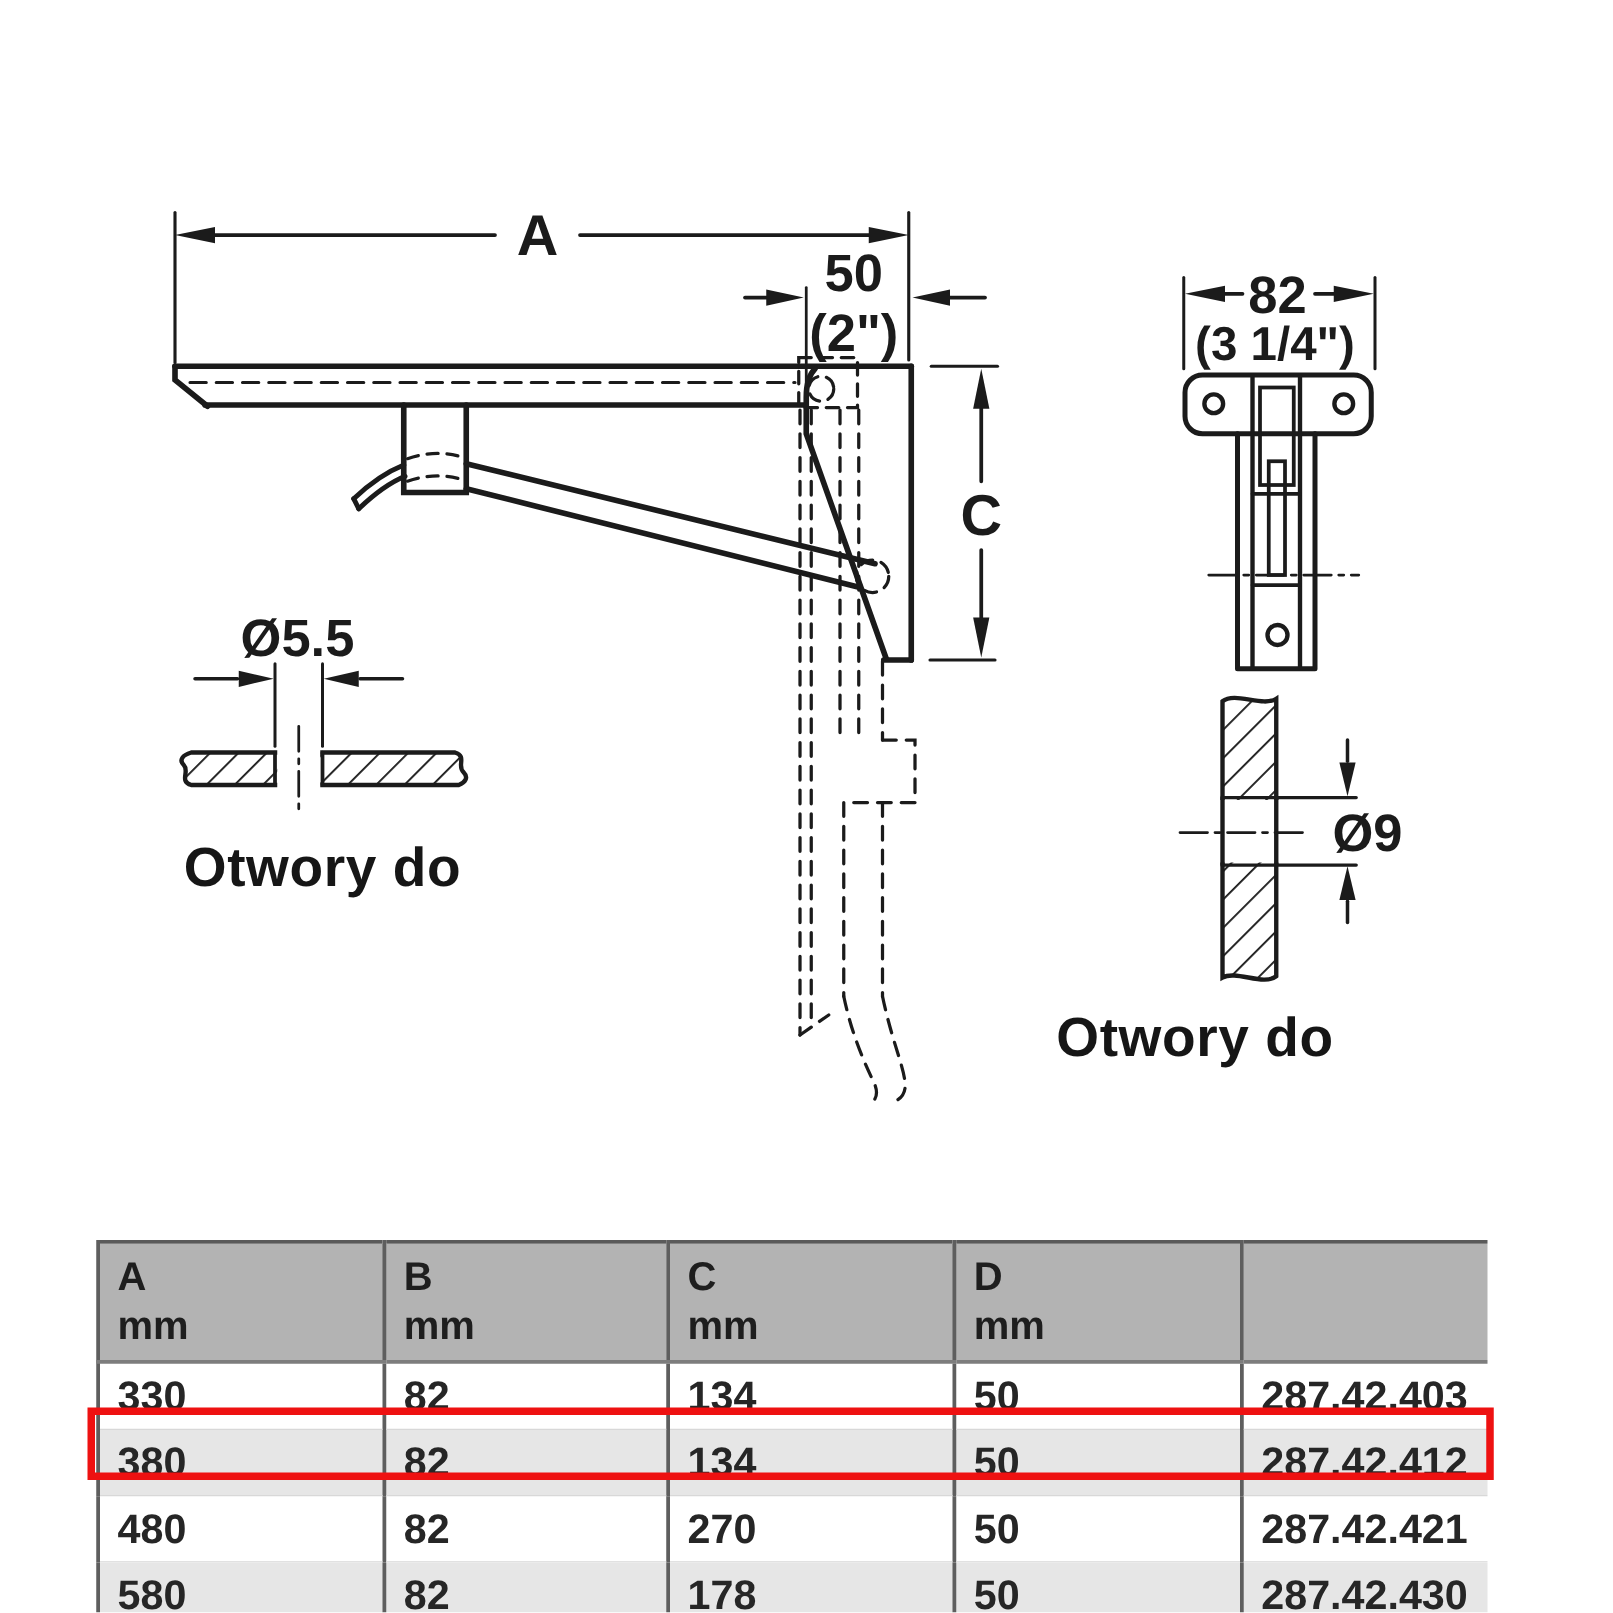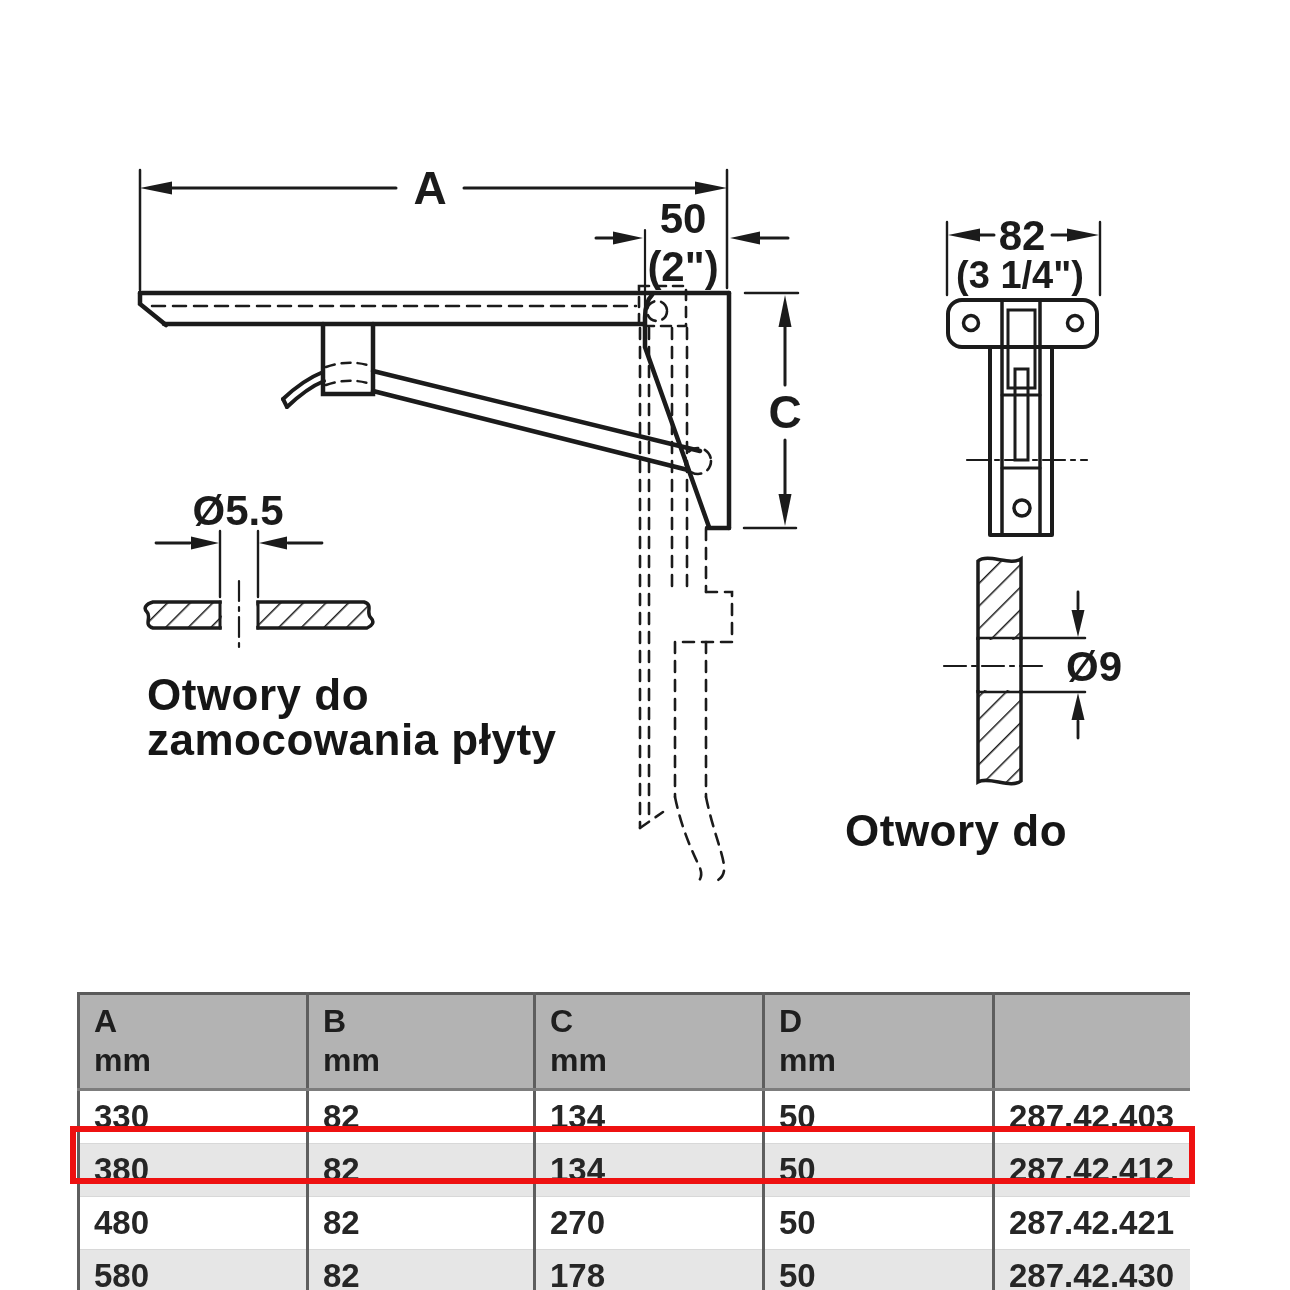--- a/index.html
+++ b/index.html
@@ -226,21 +226,20 @@
     <text x="683" y="281" text-anchor="middle" class="dim-label-m">(2")</text>
     <text x="785" y="428" text-anchor="middle" class="dim-label">C</text>
     <text x="238" y="525" text-anchor="middle" class="dim-label-m">Ø5.5</text>
     <text x="1022" y="250" text-anchor="middle" class="dim-label-m">82</text>
     <text x="1020" y="288" text-anchor="middle" class="dim-label-s">(3 1/4")</text>
     <text x="1094" y="681" text-anchor="middle" class="dim-label-m">Ø9</text>
   </svg>
 
   <div class="caption caption-plate">
     <div>Otwory do</div>
-    <div>zamocowania płyty</div>
   </div>
   <div class="caption caption-wall">
     <div>Otwory do</div>
   </div>
 
   <table class="specs">
     <colgroup>
       <col style="width:229px">
         <col style="width:227px">
         <col style="width:229px">

